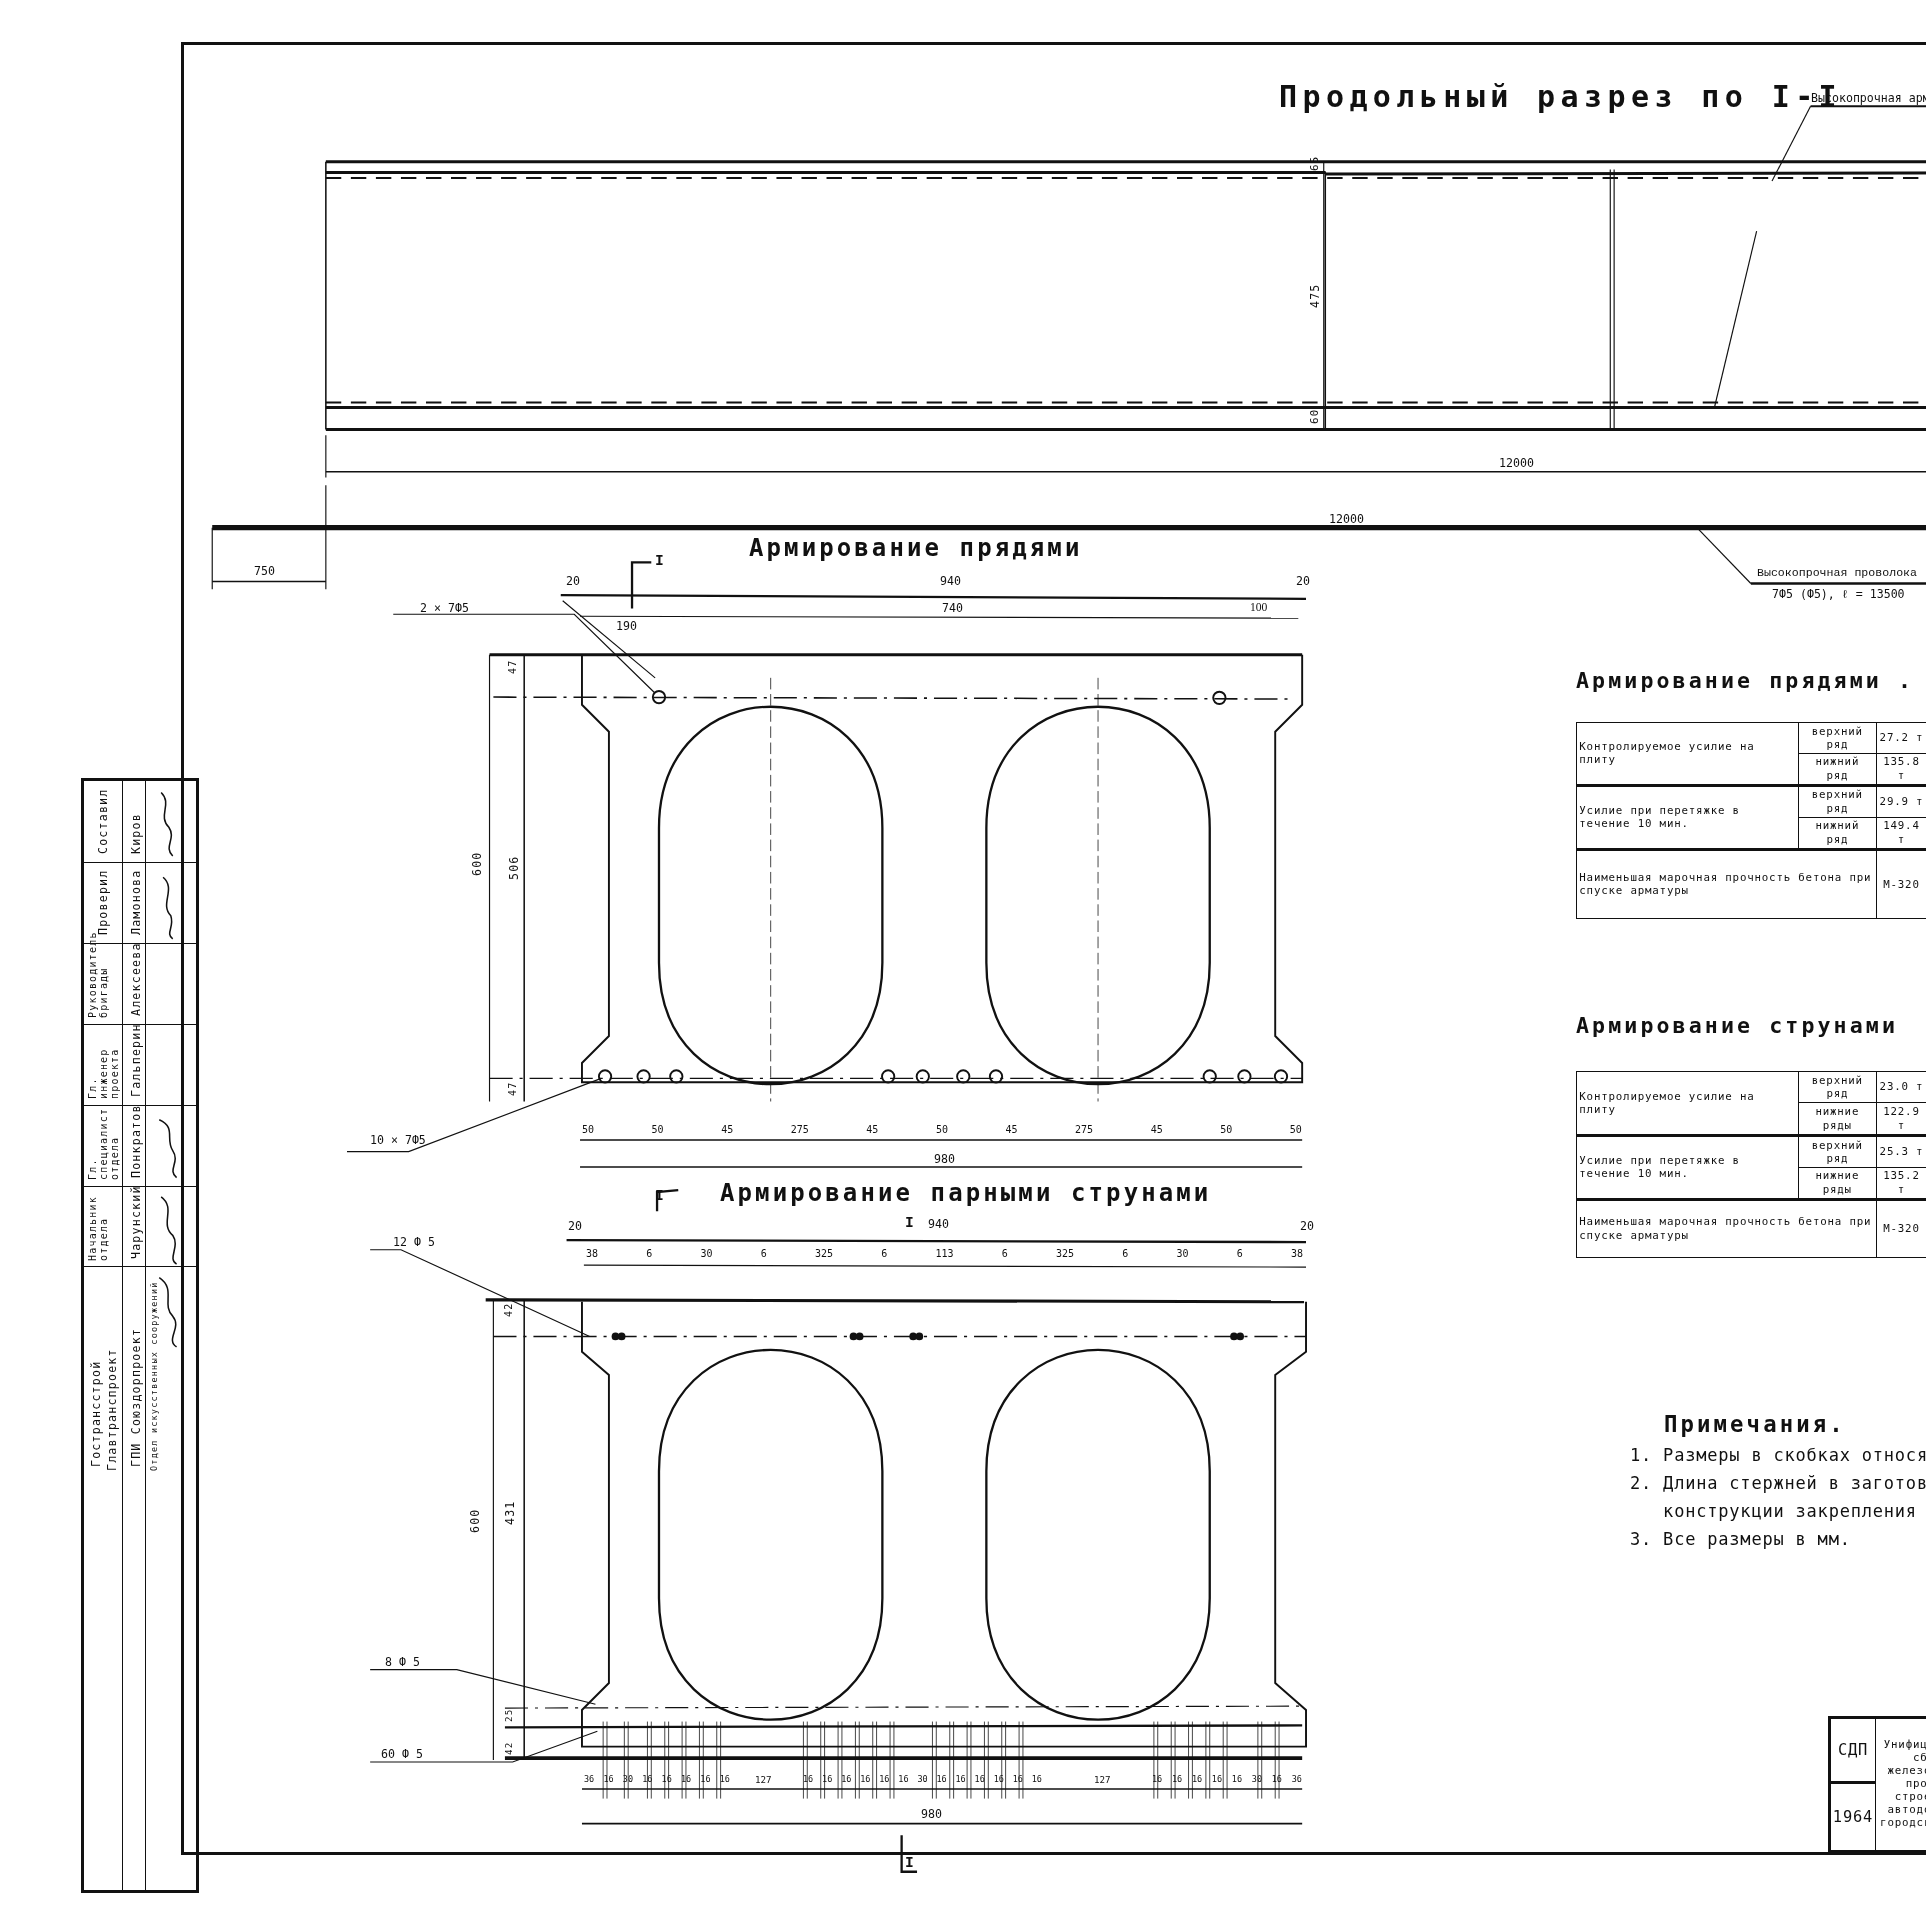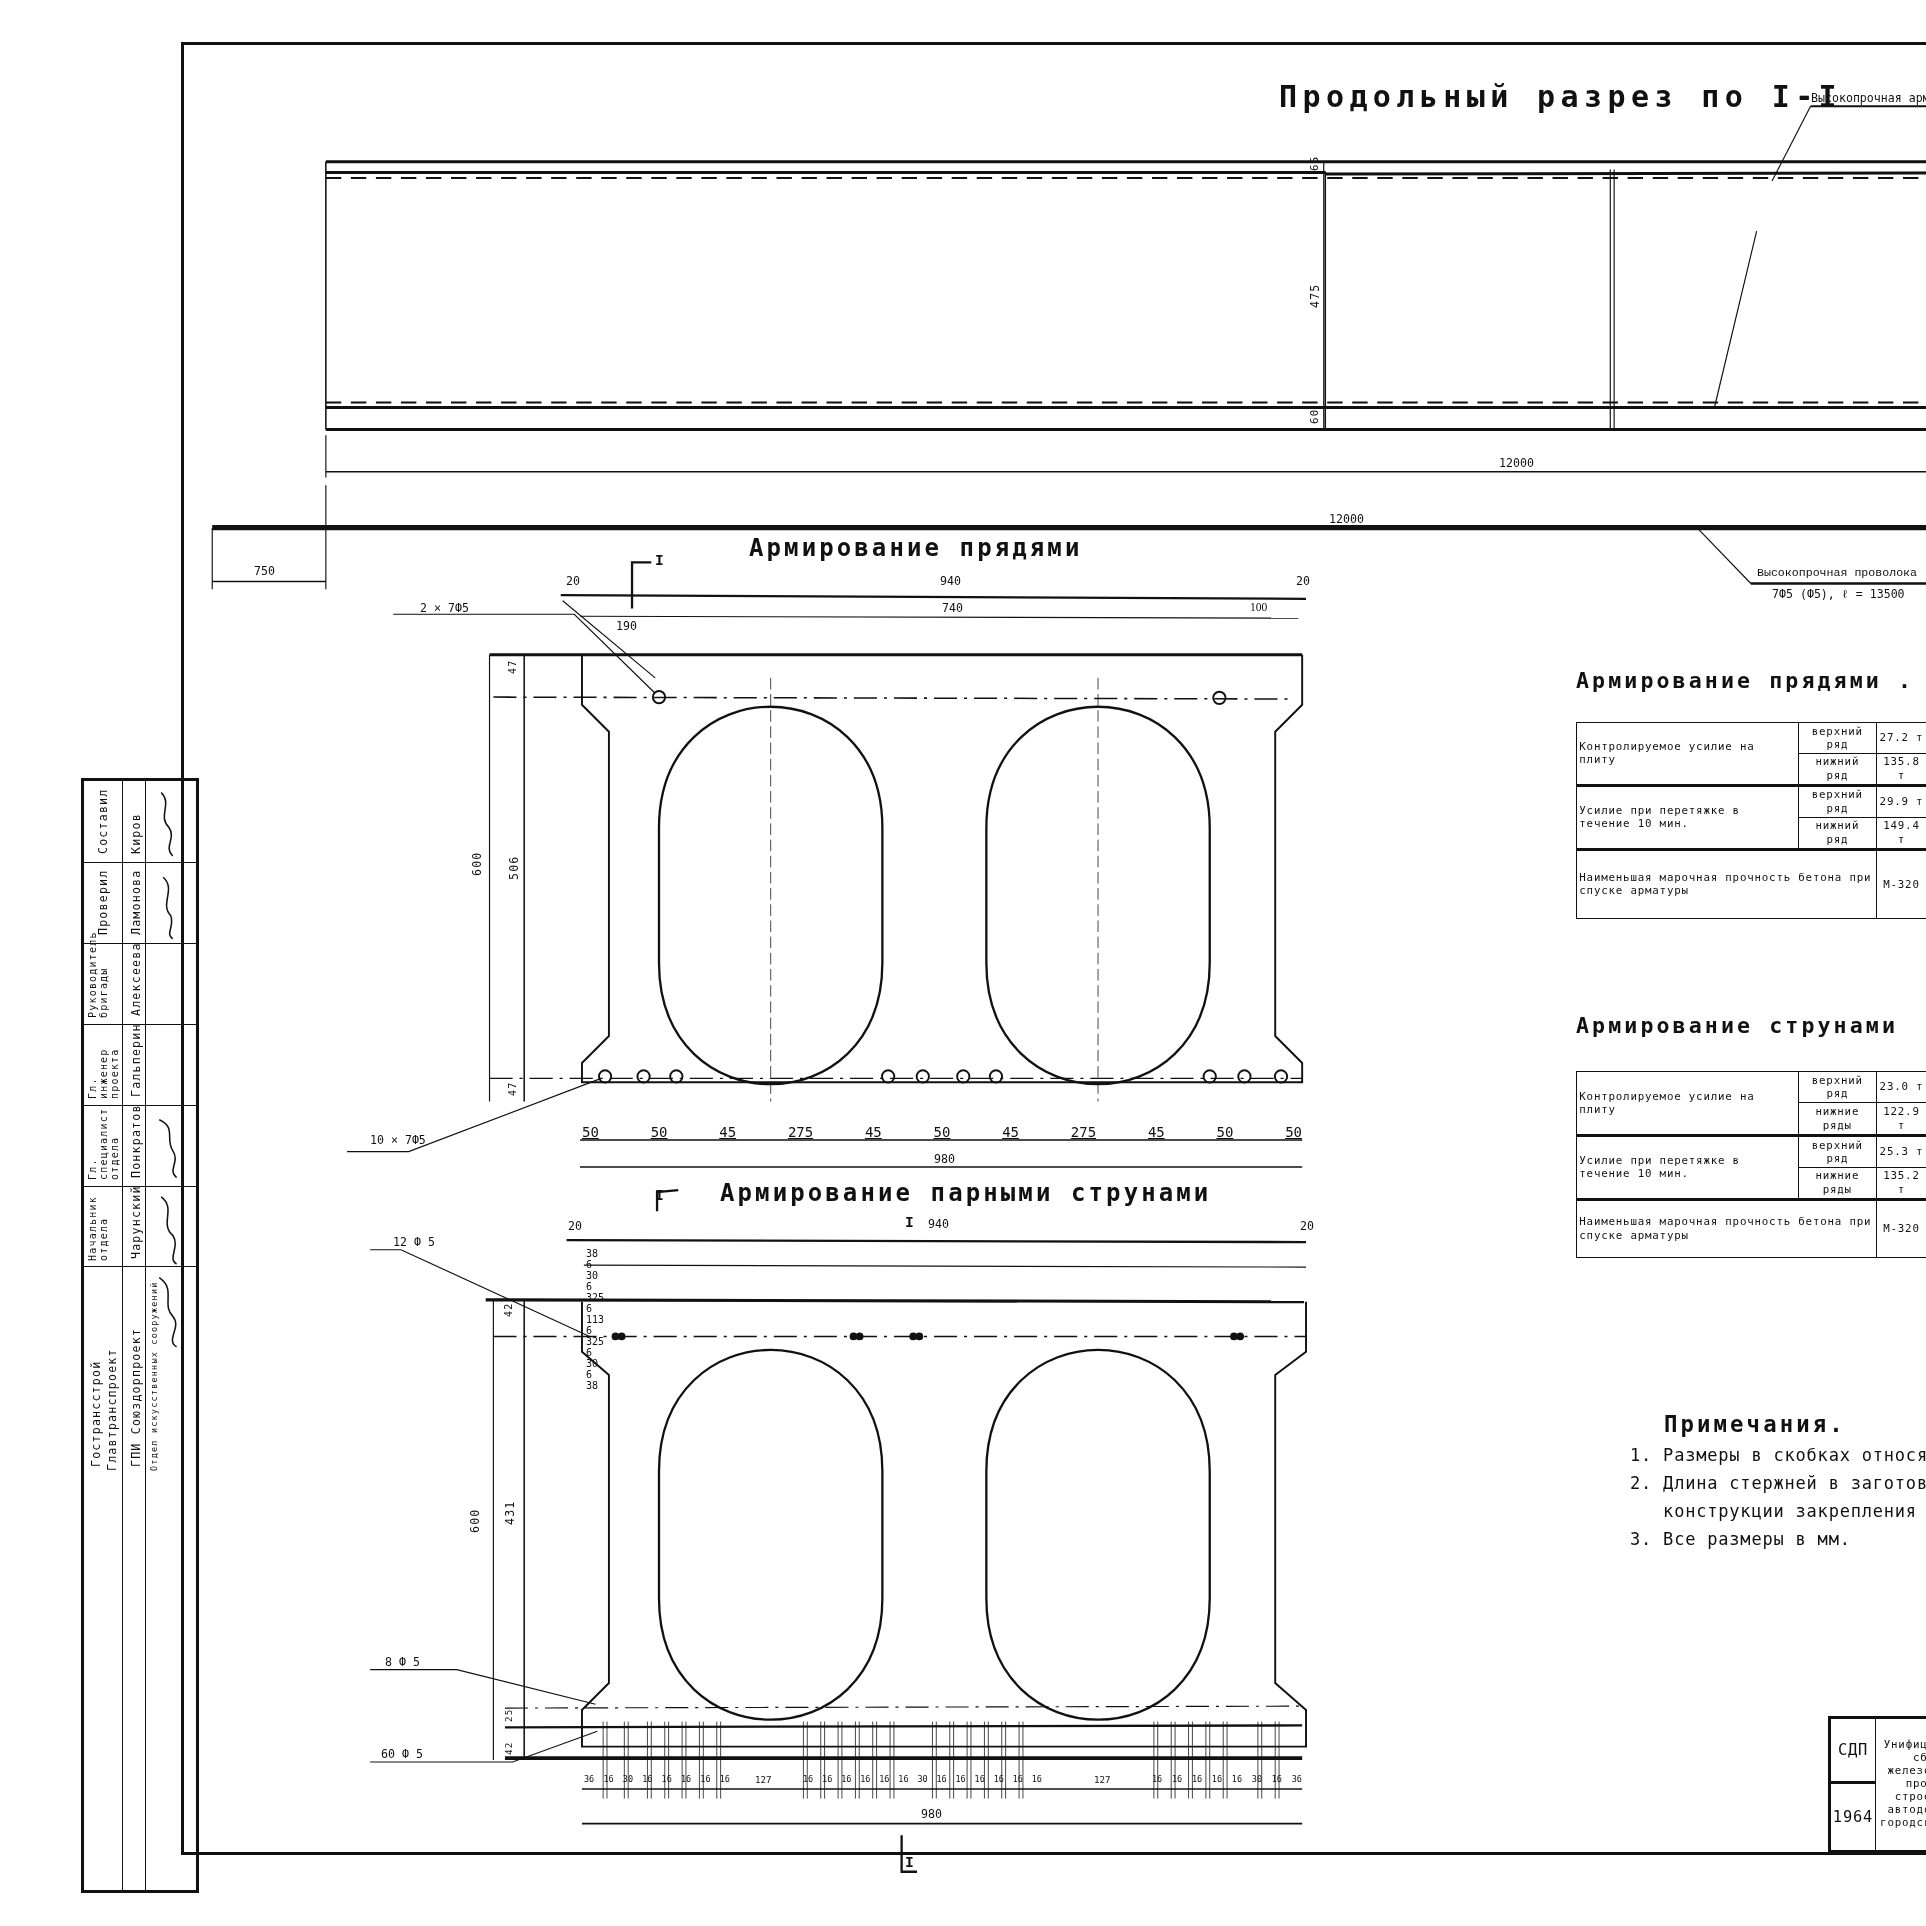--- a/index.html
+++ b/index.html
@@ -217,42 +217,42 @@
 <div class="abs lbl-s" style="left:1296px;top:574px;">20</div>
 <div class="abs lbl-s" style="left:616px;top:601px;margin-top:18px;">190</div>
 <div class="abs lbl-s" style="left:942px;top:601px;">740</div>
 <div class="abs lbl-s" style="left:1250px;top:601px;font-family:Liberation Serif, serif;">100</div>
 <div class="abs lbl-s" style="left:420px;top:601px;">2 × 7Ф5</div>
 <div class="abs lbl-s" style="left:370px;top:1133px;">10 × 7Ф5</div>
 <div class="vtext" style="left:470px;top:876px;font-size:11.6px;">600</div>
 <div class="vtext" style="left:507px;top:880px;font-size:11.6px;">506</div>
 <div class="vtext" style="left:507px;top:674px;font-size:10px;">47</div>
 <div class="vtext" style="left:507px;top:1096px;font-size:10px;">47</div>
-<div class="abs lbl-s" style="left:582px;top:1124px;width:720px;display:flex;justify-content:space-between;font-size:14px;text-decoration:underline;">
+<div class="abs lbl-s" style="left:582px;top:1124px;width:720px;display:flex;justify-content:space-between;font-size:10px;">
   <span>50</span>
   <span>50</span>
   <span>45</span>
   <span>275</span>
   <span>45</span>
   <span>50</span>
   <span>45</span>
   <span>275</span>
   <span>45</span>
   <span>50</span>
   <span>50</span>
 </div>
 <div class="abs lbl-s" style="left:934px;top:1152px;">980</div>
 
 <div class="abs lbl" style="left:655px;top:1186px;font-weight:bold;">I</div>
 <div class="abs title-med" style="left:720px;top:1179px;">Армирование парными струнами</div>
 <div class="abs lbl" style="left:905px;top:1213px;font-weight:bold;">I</div>
 <div class="abs lbl-s" style="left:568px;top:1219px;">20</div>
 <div class="abs lbl-s" style="left:928px;top:1217px;">940</div>
 <div class="abs lbl-s" style="left:1300px;top:1219px;">20</div>
-<div class="abs lbl-s" style="left:586px;top:1248px;width:717px;display:flex;justify-content:space-between;font-size:10px;flex-direction:column;">
+<div class="abs lbl-s" style="left:586px;top:1248px;width:717px;display:flex;justify-content:space-between;font-size:10px;">
   <span>38</span>
   <span>6</span>
   <span>30</span>
   <span>6</span>
   <span>325</span>
   <span>6</span>
   <span>113</span>
   <span>6</span>
   <span>325</span>
   <span>6</span>

